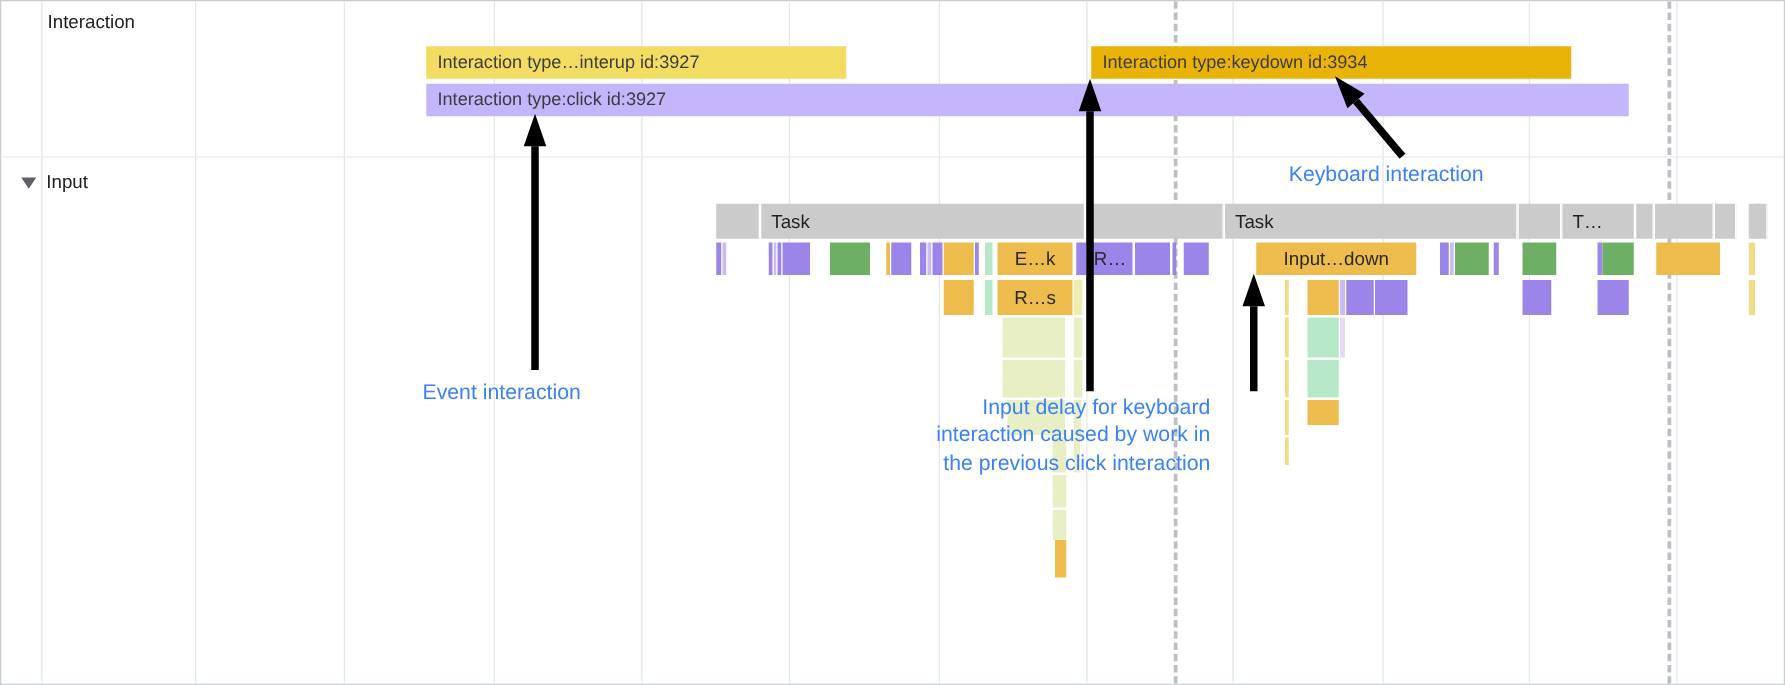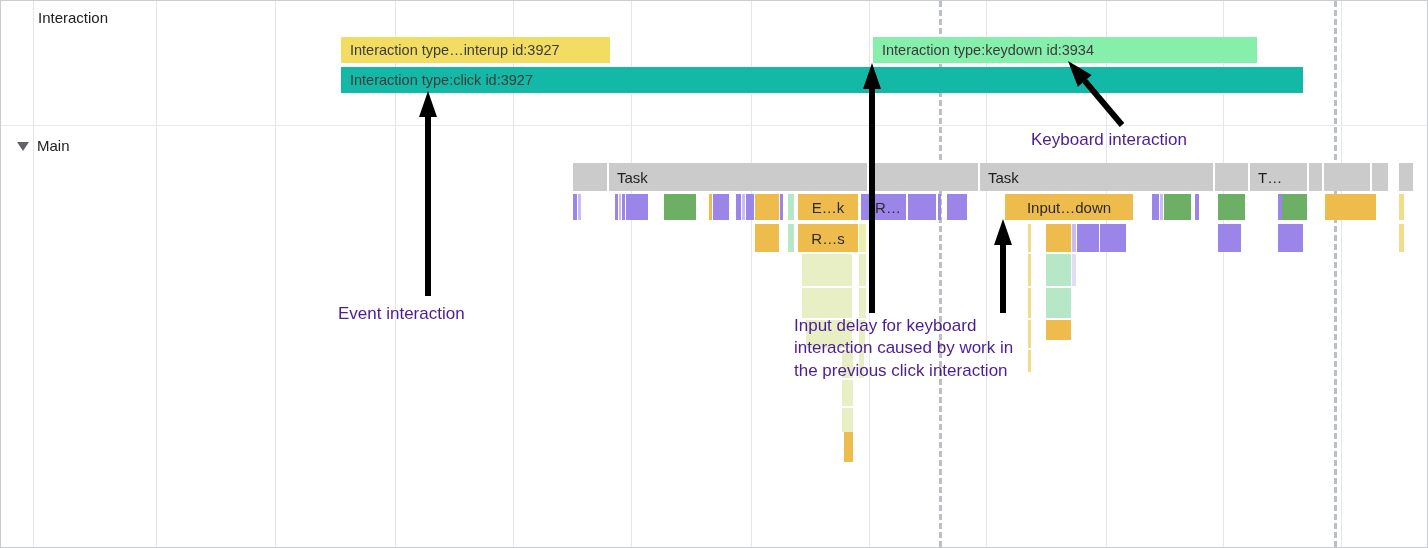--- a/index.html
+++ b/index.html
@@ -10,31 +10,31 @@
   .dashline{position:absolute;top:0;bottom:0;width:0;border-left:3px dashed #bcbfc4;}
   .hsep{position:absolute;left:0;right:0;height:1px;background:#e8eaec;}
 
   .track-label{position:absolute;font-size:15px;color:#202124;white-space:nowrap;}
   .tri{position:absolute;width:0;height:0;border-left:6px solid transparent;
        border-right:6px solid transparent;border-top:9px solid #5f6368;}
 
   .ibar{position:absolute;height:26px;box-sizing:border-box;display:flex;align-items:center;
         font-size:14.5px;color:#3c3c3c;padding-left:9px;white-space:nowrap;overflow:hidden;}
   .ibar.light{background:#f2dc62;}
-  .ibar.mid{background:#14b8a6;}
-  .ibar.dark{background:#86efac;}
+  .ibar.mid{background:#c4b5fd;}
+  .ibar.dark{background:#eab308;}
 
   .taskbar{position:absolute;height:28px;background:#cbcbcb;box-sizing:border-box;
            border-right:1px solid #ffffff;display:flex;align-items:center;
            font-size:15px;color:#1f1f1f;padding-left:8px;white-space:nowrap;overflow:hidden;}
   .blk{position:absolute;box-sizing:border-box;}
   .blk.lbl{display:flex;align-items:center;justify-content:center;font-size:15px;color:#2a2a2a;
            overflow:hidden;white-space:nowrap;}
 
-  .note{position:absolute;font-size:17px;color:#4c1d95;line-height:1.32;white-space:pre;}
+  .note{position:absolute;font-size:17px;color:#3b82f6;line-height:1.32;white-space:pre;}
 </style>
 </head>
 <body>
 
 <div id="root">
 
   <div id="gridlines">
       <div class="vgrid" style="left: 32px;"></div>
       <div class="vgrid" style="left: 155px;"></div>
       <div class="vgrid" style="left: 274px;"></div>
@@ -51,24 +51,24 @@
   <div id="dashed">
       <div class="dashline" style="left: 938px;"></div>
       <div class="dashline" style="left: 1333px;"></div>
     </div>
 
   <div class="hsep" style="top:124px"></div>
 
   <div class="track-label" style="left:37px;top:8px">Interaction</div>
 
   <div class="tri" style="left:16px;top:141px"></div>
-  <div class="track-label" style="left:36px;top:136px">Main</div>
+  <div class="track-label" style="left:36px;top:136px">Input</div>
 
   <div id="interaction-bars">
-      <div class="ibar light" style="left: 340px; top: 36px; width: 269px;">Interaction type…interup id:3927</div>
+      <div class="ibar light" style="left: 340px; top: 36px; width: 336px;">Interaction type…interup id:3927</div>
       <div class="ibar dark" style="left: 872px; top: 36px; width: 384px;">Interaction type:keydown id:3934</div>
       <div class="ibar mid" style="left: 340px; top: 66px; width: 962px;">Interaction type:click id:3927</div>
     </div>
   <div id="task-bars">
       <div class="taskbar" style="left: 572px; top: 162px; width: 35px;"></div>
       <div class="taskbar" style="left: 608px; top: 162px; width: 259px;">Task</div>
       <div class="taskbar" style="left: 868px; top: 162px; width: 110px;"></div>
       <div class="taskbar" style="left: 979px; top: 162px; width: 234px;">Task</div>
       <div class="taskbar" style="left: 1214px; top: 162px; width: 34px;"></div>
       <div class="taskbar" style="left: 1249px; top: 162px; width: 58px;">T…</div>
@@ -164,17 +164,17 @@
       </g>
       <g>
         <line x1="1121" y1="124" x2="1083.7666444194545" y2="79.87157857120516" stroke="#000" stroke-width="6"></line>
         <polygon points="1067,60 1090.6452677710254,74.06774011831712 1076.8880210678835,85.6754170240932" fill="#000"></polygon>
       </g>
     </svg>
 
   <div id="notes">
       <div class="note" style="left: 337px; top: 302px;">Event interaction</div>
       <div class="note" style="left: 1030px; top: 128px;">Keyboard interaction</div>
-      <div class="note" style="left: 793px; top: 314px; text-align: left;">Input delay for keyboard
+      <div class="note" style="left: 748px; top: 314px; text-align: right;">Input delay for keyboard
 interaction caused by work in
 the previous click interaction</div>
     </div>
 </div>
 
 </body></html>

